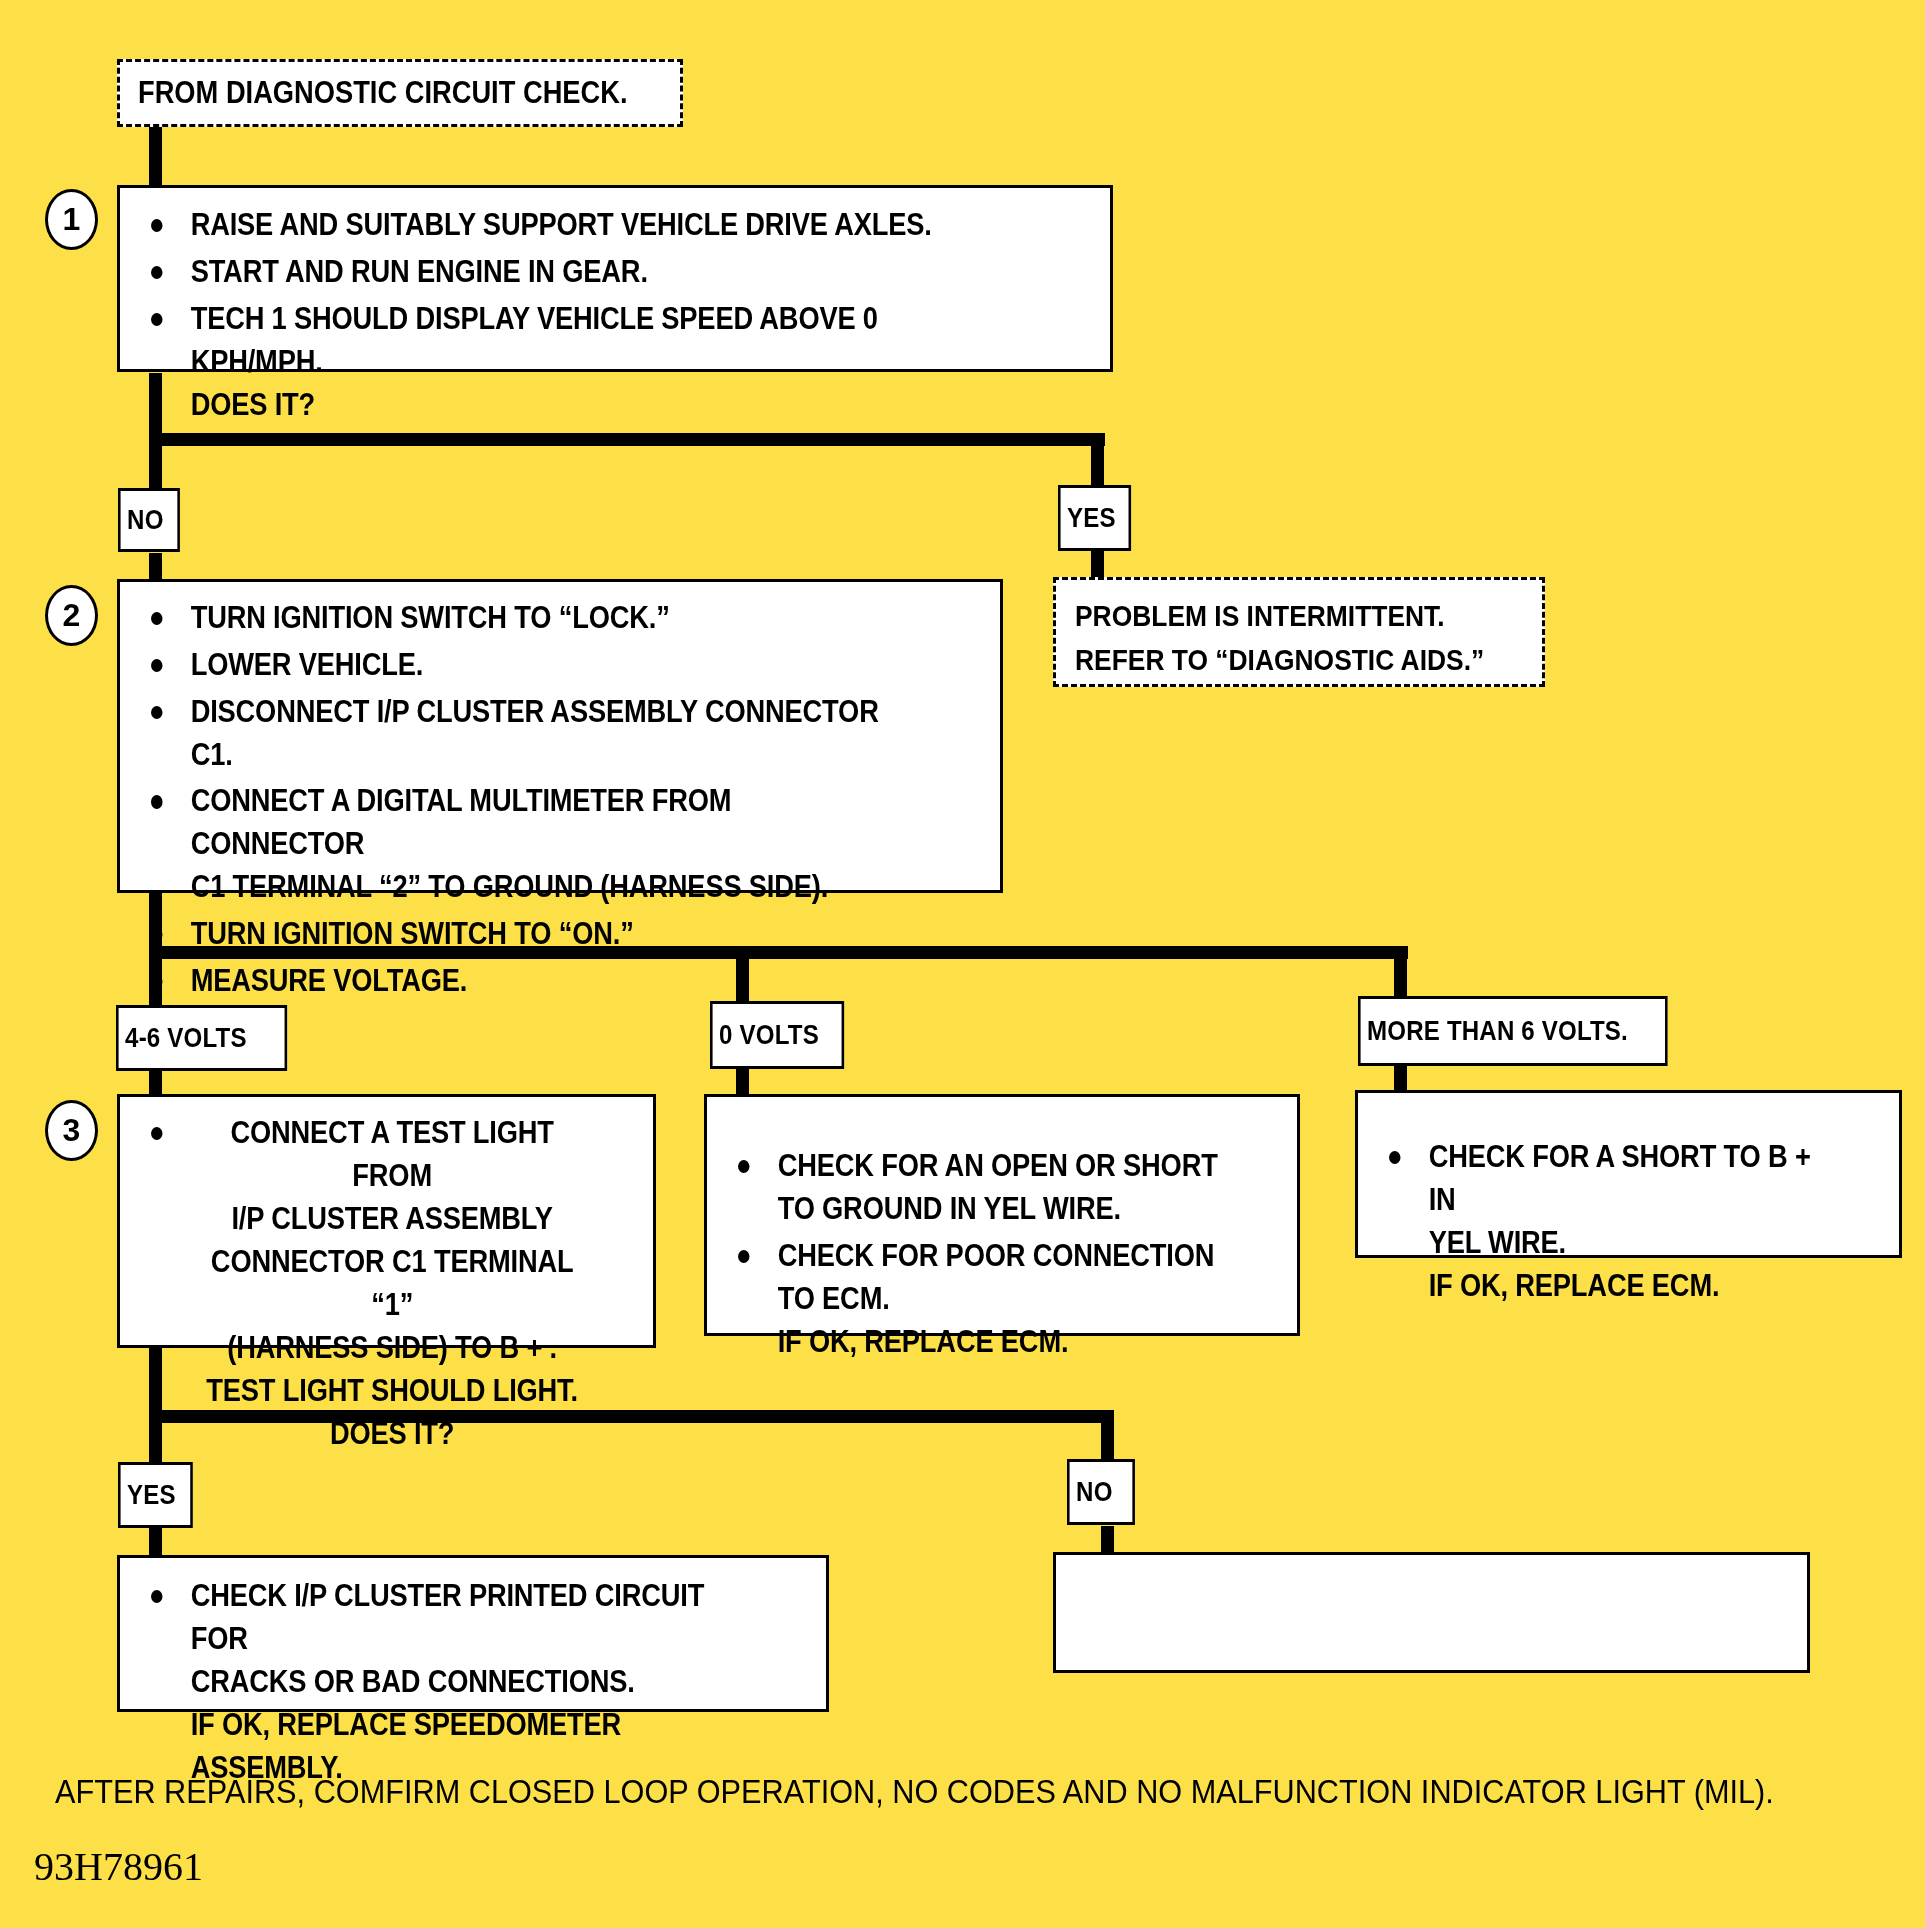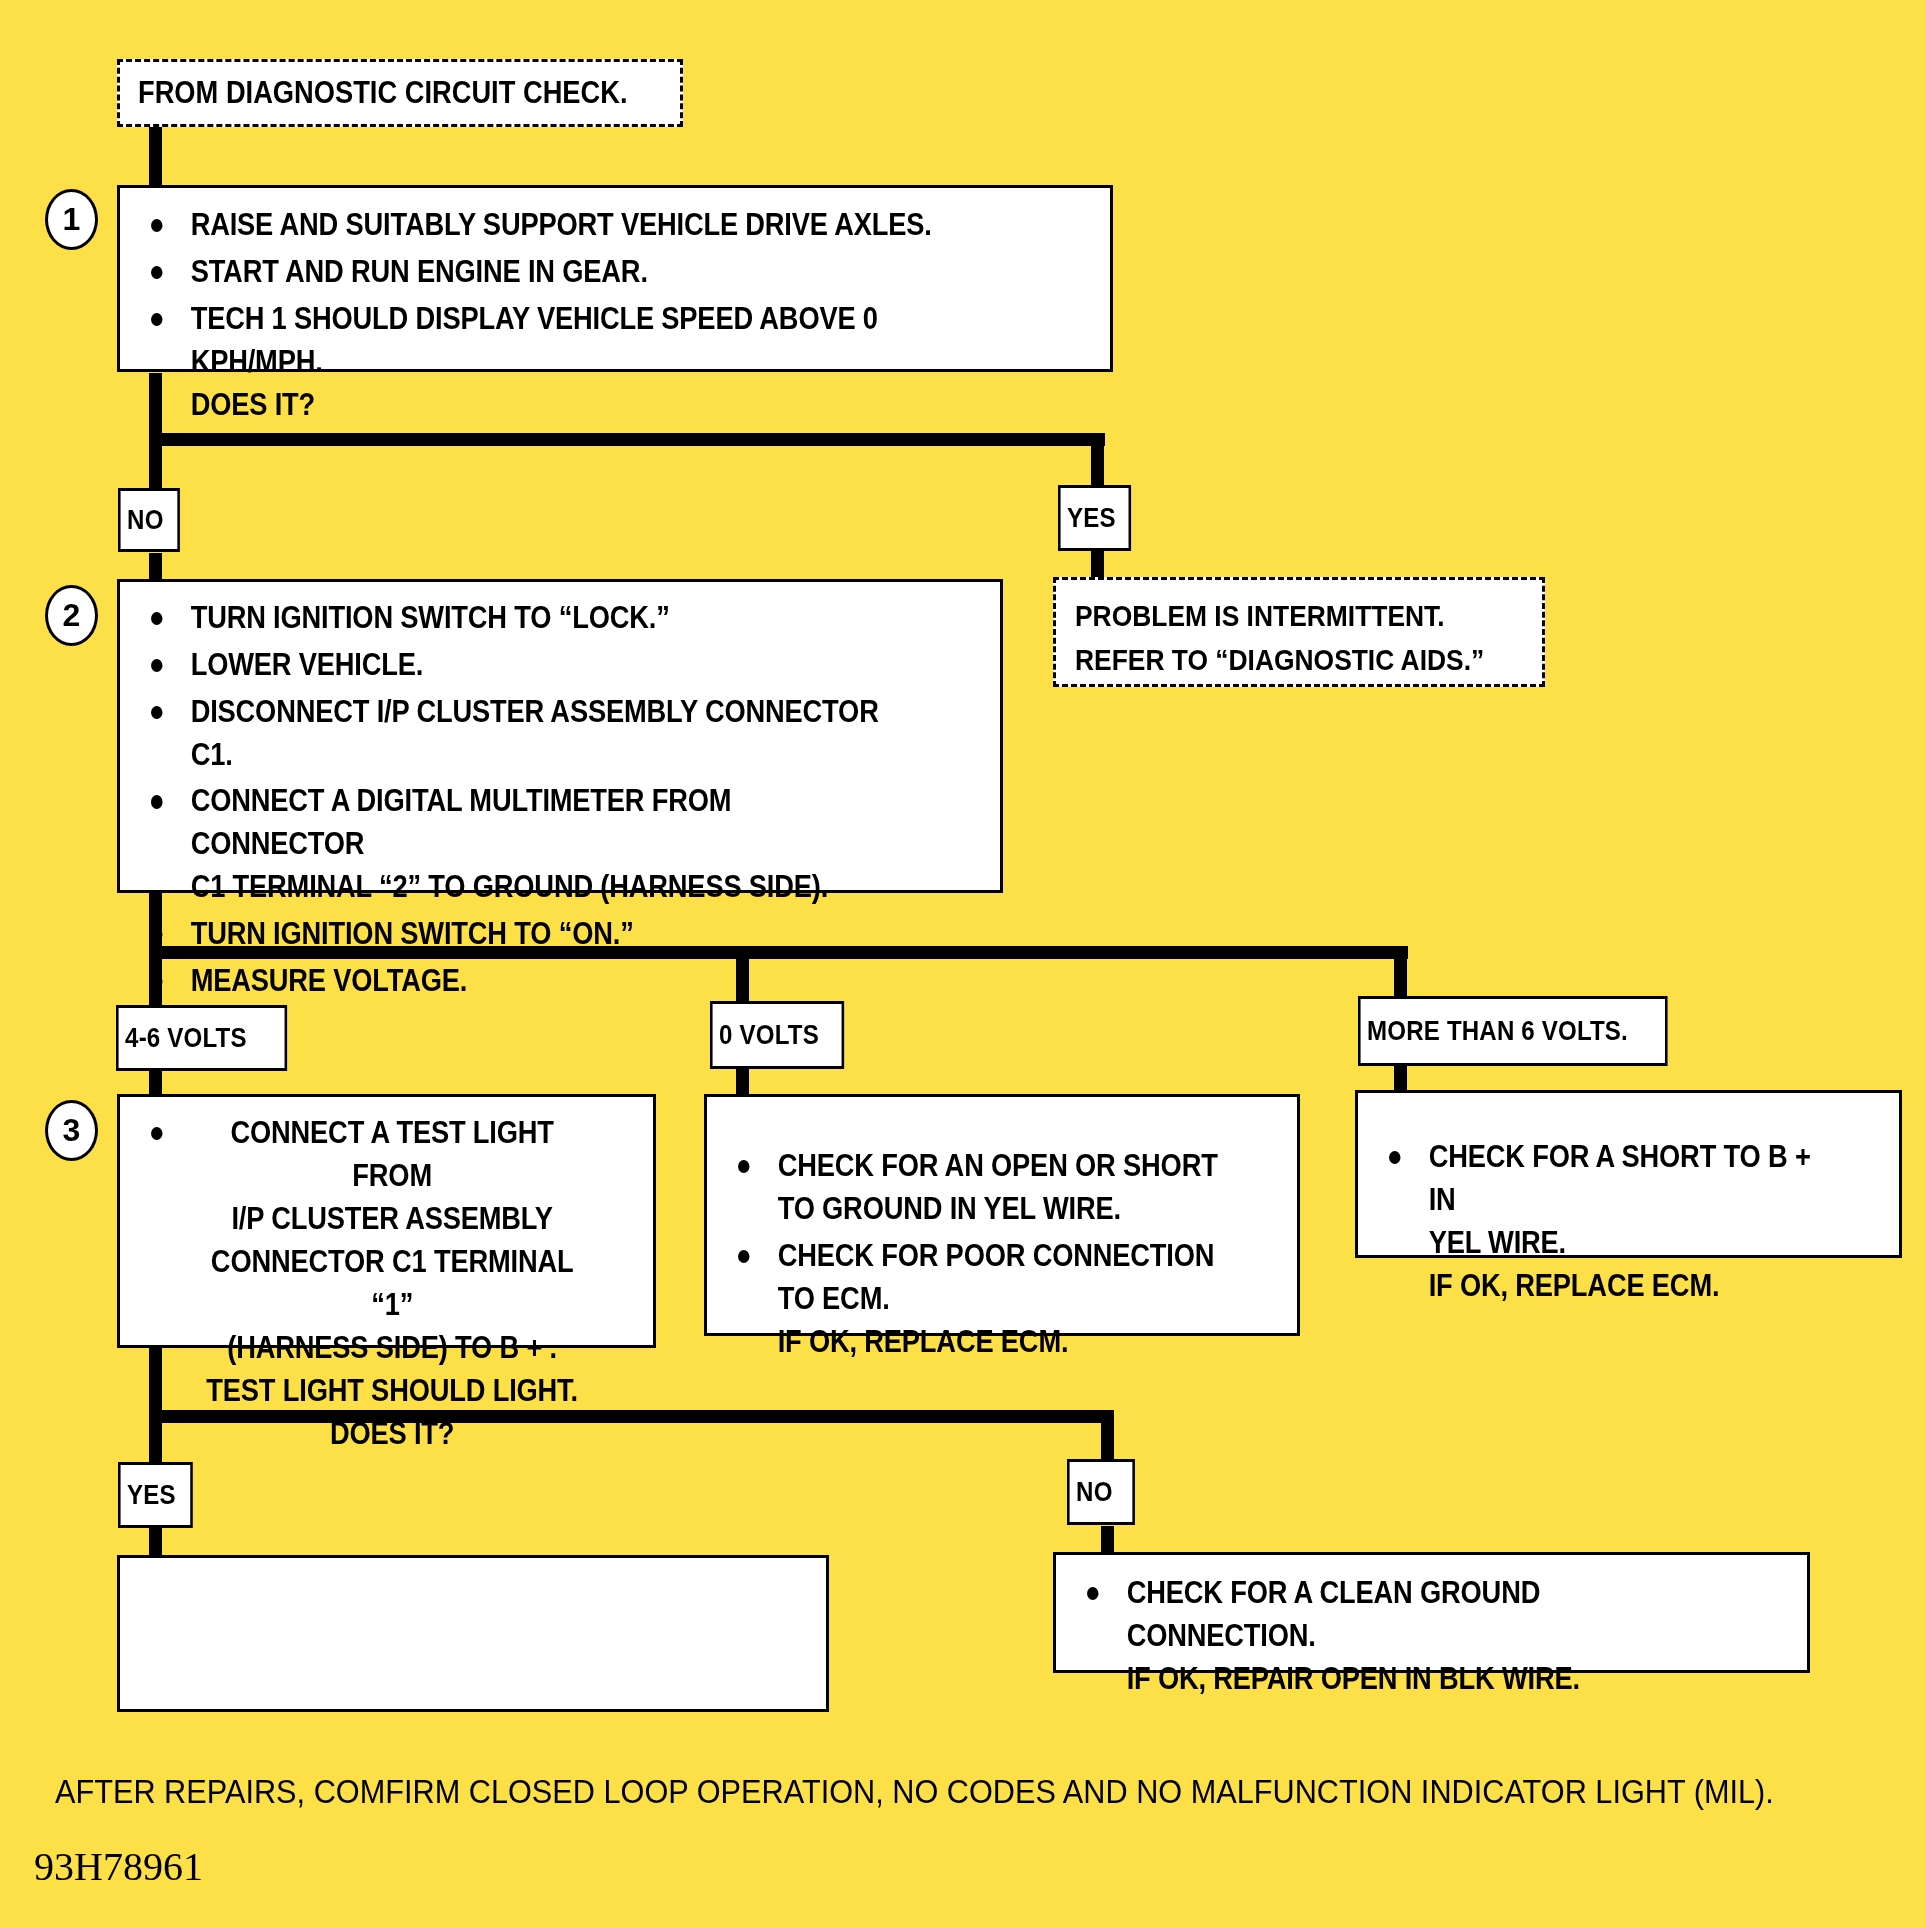--- a/index.html
+++ b/index.html
@@ -222,24 +222,25 @@
   <div class="line" style="left:149px; top:1410px; width:13.2px; height:59px;"></div>
   <div class="line" style="left:1101px; top:1410px; width:13.2px; height:59px;"></div>
 
   <div class="tag" style="left:118px; top:1462px; width:87px; height:66px;">YES</div>
   <div class="tag" style="left:1067px; top:1459px; width:79px; height:66px;">NO</div>
 
   <div class="line" style="left:149px; top:1528px; width:13.2px; height:30px;"></div>
   <div class="line" style="left:1101px; top:1526px; width:13.2px; height:30px;"></div>
 
   <div class="box" style="left:117px; top:1555px; width:712px; height:157px;"></div>
+  <ul class="blist" style="left:144px; top:1574px; width:683px;">
+    <li class="bitem">CHECK I/P CLUSTER PRINTED CIRCUIT FOR
+CRACKS OR BAD CONNECTIONS.
+IF OK, REPLACE SPEEDOMETER ASSEMBLY.</li>
+  </ul>
 
   <div class="box" style="left:1053px; top:1552px; width:757px; height:121px;"></div>
-  <ul class="blist" style="left:1080px; top:1571px; width:729px;">
-    <li class="bitem">CHECK FOR A CLEAN GROUND CONNECTION.
-IF OK, REPAIR OPEN IN BLK WIRE.</li>
-  </ul>
 
   <div id="footer-note">AFTER REPAIRS, COMFIRM CLOSED LOOP OPERATION, NO CODES AND NO MALFUNCTION INDICATOR LIGHT (MIL).</div>
   <div id="part-number">93H78961</div>
 
 </div>
 
 
 </body></html>

